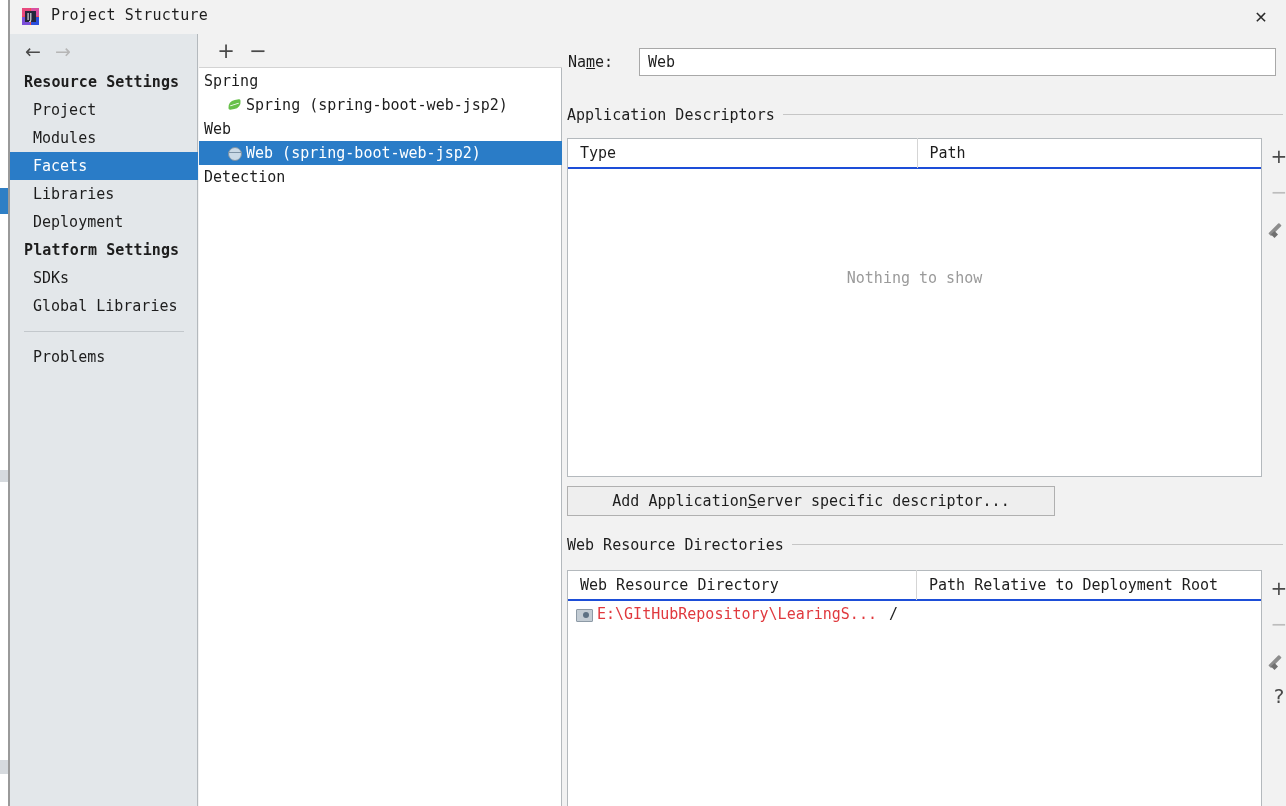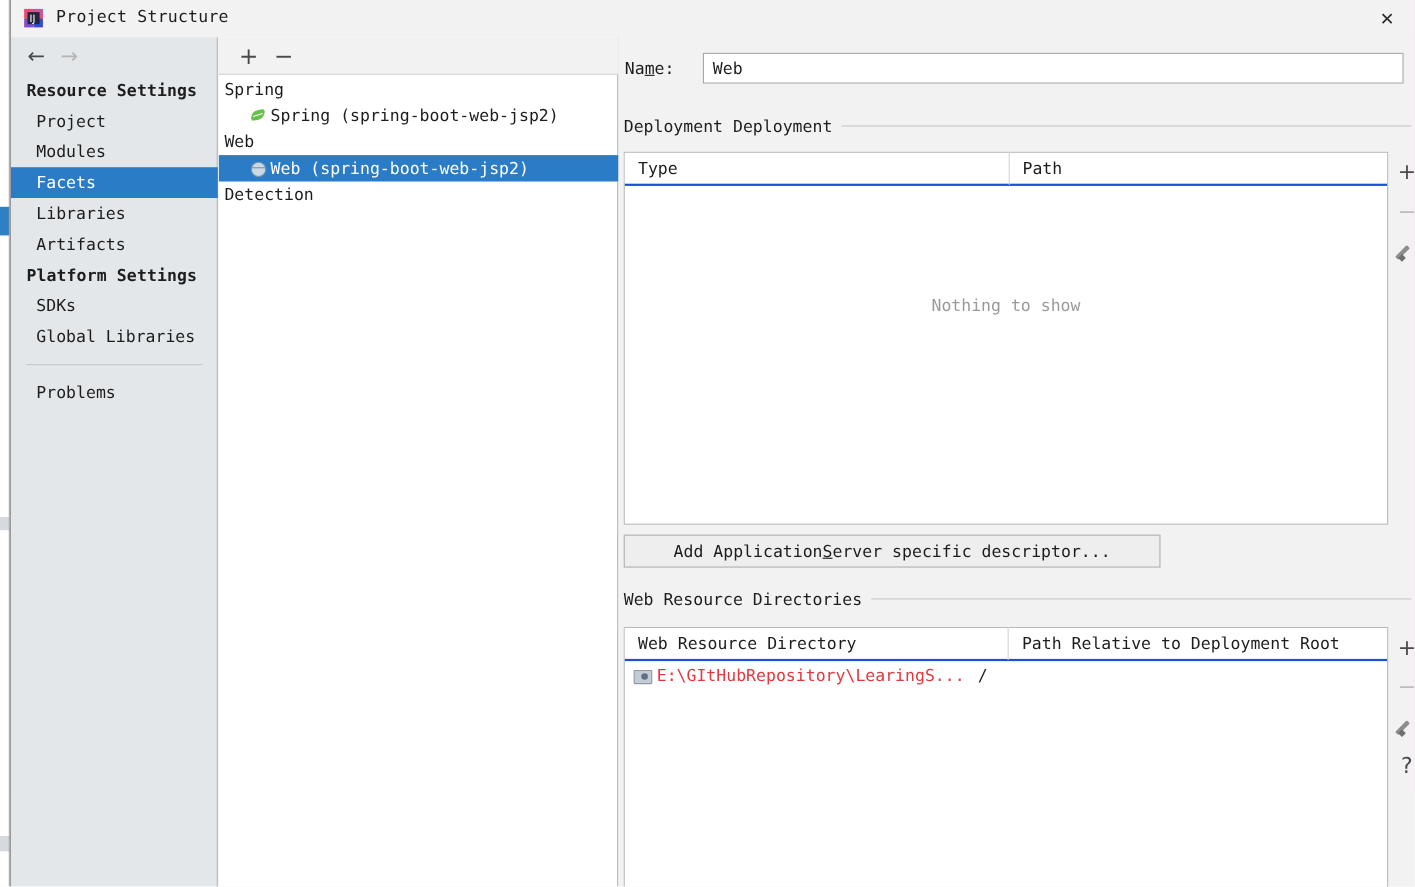--- a/index.html
+++ b/index.html
@@ -275,21 +275,21 @@
         <div class="arrow-btn arrow-back">←</div>
         <div class="arrow-btn arrow-fwd">→</div>
       </div>
 
       <div class="nav-list">
         <div class="nav-item header">Resource Settings</div>
         <div class="nav-item child">Project</div>
         <div class="nav-item child">Modules</div>
         <div class="nav-item child selected">Facets</div>
         <div class="nav-item child">Libraries</div>
-        <div class="nav-item child">Artifacts</div>
+        <div class="nav-item child">Deployment</div>
         <div class="nav-item header">Platform Settings</div>
         <div class="nav-item child">SDKs</div>
         <div class="nav-item child">Global Libraries</div>
         <div class="nav-sep"></div>
         <div class="nav-item child">Problems</div>
       </div>
     </div>
 
     <div class="facets">
 
@@ -319,21 +319,21 @@
       </div>
     </div>
 
     <div class="rightpane">
 
       <div class="name-row">
         <div class="name-label"><span>Na</span><u>m</u><span>e:</span></div>
         <div class="name-input" placeholder="">Web</div>
       </div>
 
-      <div class="section-title" style="top:72px;">Deployment Deployment</div>
+      <div class="section-title" style="top:72px;">Application Descriptors</div>
       <div class="section-line" style="left:4px; top:80px; width:716px;"></div>
 
       <div class="dd-table">
         <div class="thead">
           <div class="th" style="width:349px;">Type</div>
           <div class="th-div"></div>
           <div class="th" style="width:344px;">Path</div>
         </div>
         <div class="empty-msg">Nothing to show</div>
       </div>

